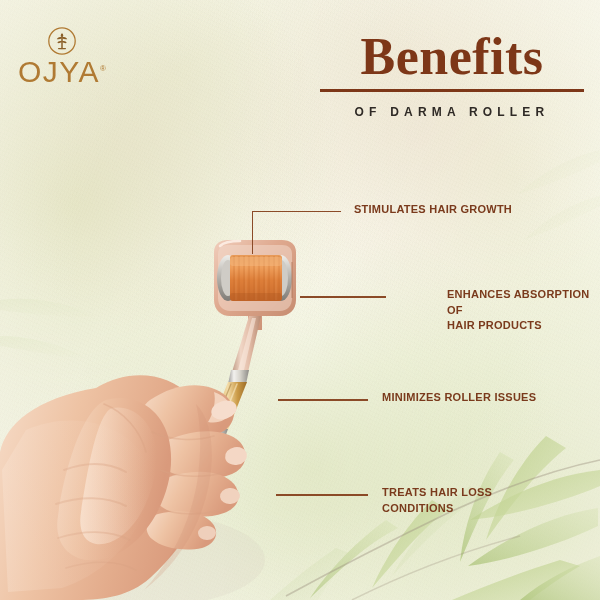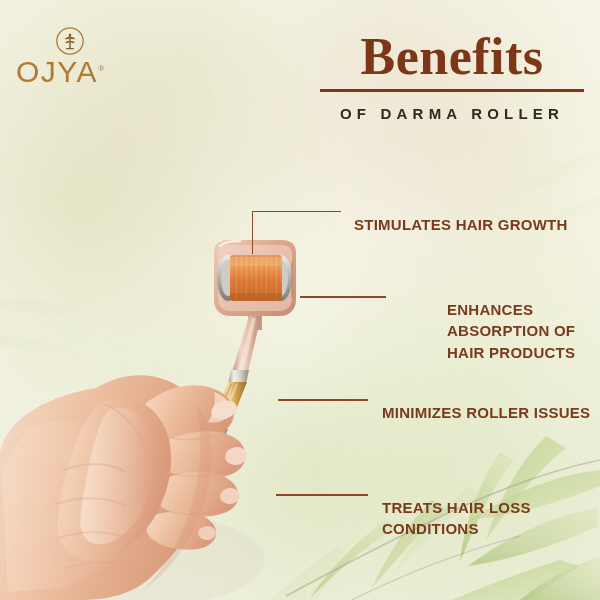--- a/index.html
+++ b/index.html
@@ -47,24 +47,24 @@
   }
   .bg-vignette {
     background: radial-gradient(ellipse at 50% 45%, rgba(255,255,255,0) 52%, rgba(245,243,230,0.55) 100%);
   }
 
   .botanicals { position:absolute; inset:0; pointer-events:none; }
 
   
   .logo-block {
     position: absolute;
-    left: 16px;
+    left: 8px;
     top: 26px;
     width: 108px;
-    text-align: left;
+    text-align: center;
   }
   .logo-emblem { display:block; margin:0 auto; }
   .logo-word {
     margin-top: 1px;
     font-family: "Liberation Sans", sans-serif;
     font-size: 30px;
     font-weight: 400;
     letter-spacing: 1.5px;
     color: #b07a33;
     line-height: 1;
@@ -94,21 +94,21 @@
     letter-spacing: 0.5px;
     white-space: nowrap;
   }
   .title-rule {
     height: 3px;
     background: #7d3718;
     margin: 6px 4px 0 4px;
   }
   .title-sub {
     margin-top: 13px;
-    font-size: 15px;
+    font-size: 12px;
     font-weight: 700;
     letter-spacing: 5.2px;
     color: #2f2a26;
     white-space: nowrap;
   }
 
   
   .benefit {
     position: absolute;
     display: flex;
@@ -116,26 +116,25 @@
   }
   .benefit-line {
     flex: none;
     height: 1.6px;
     background: #8b4a27;
     margin-top: 9px;
   }
   .benefit-text {
     margin-left: 14px;
     color: #7a3a1c;
-    font-size: 15px;
+    font-size: 11px;
     font-weight: 700;
     letter-spacing: 0.25px;
     line-height: 1.42;
     white-space: pre-line;
-    margin-top: 12px;
   }
   .elbow {
     position: absolute;
     border-left: 1.6px solid #8b4a27;
     border-top: 1.6px solid #8b4a27;
   }
 
   
   .art { position:absolute; left:0; top:0; }
 </style>

